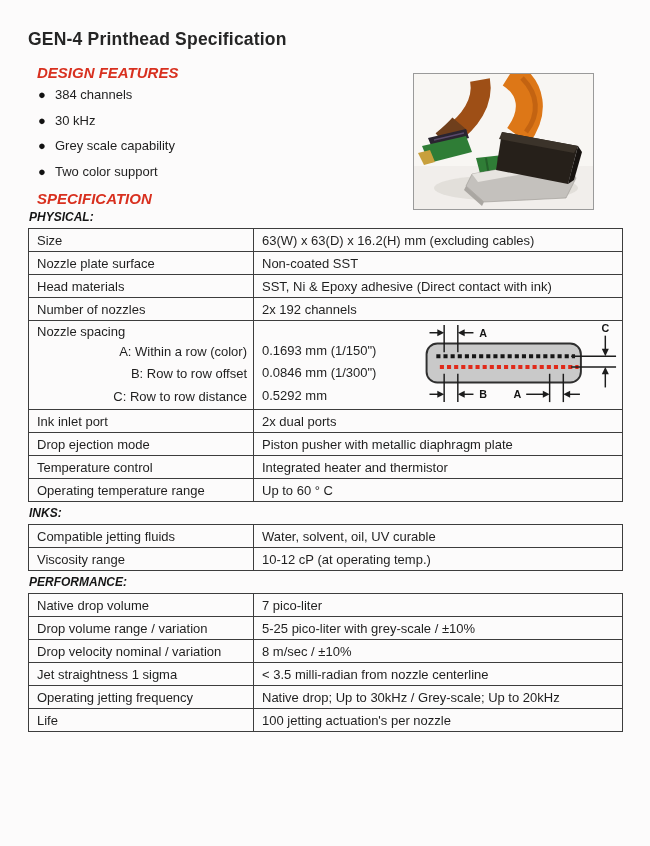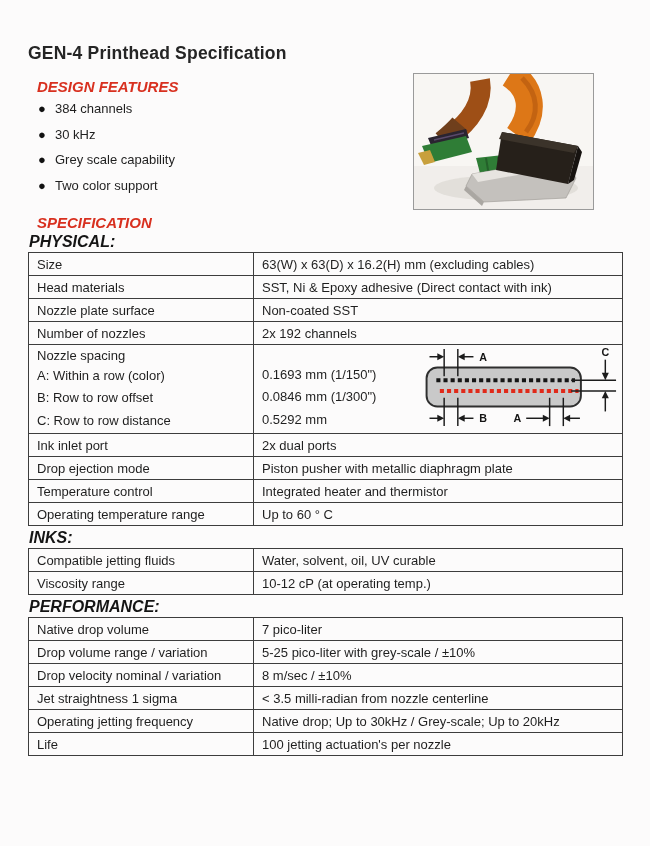--- a/index.html
+++ b/index.html
@@ -4,51 +4,51 @@
 <style>
   html,body { margin:0; padding:0; }
   body {
     width:650px; height:846px;
     background:#fcfbfb;
     font-family:"Liberation Sans", sans-serif;
     color:#1f1f1f;
     position:relative;
     overflow:hidden;
   }
-  .page { padding:42px 28px 0 28px; position:relative; }
+  .page { padding:28px 28px 0 28px; position:relative; }
 
   .title {
     font-size:17.5px; font-weight:bold; color:#252525;
     letter-spacing:.2px; line-height:22px;
   }
   .red-head {
     color:#d8301f; font-style:italic; font-weight:bold;
     font-size:15px; margin:15px 0 0 9px; line-height:15px;
   }
   .features { list-style:none; margin:7px 0 0 10px; padding:0; }
   .features li { display:flex; align-items:baseline; font-size:13px; height:25.5px; }
   .features .dot { width:17px; font-size:13px; color:#111; }
 
   .sec-label {
-    font-style:italic; font-weight:bold; font-size:16px;
+    font-style:italic; font-weight:bold; font-size:12px;
     margin:4px 0 3px 1px; line-height:15px; color:#151515;
   }
-  .spec-head { margin-top:12px; }
+  .spec-head { margin-top:2px; }
 
   table.spec-table { border-collapse:collapse; width:594px; table-layout:fixed; }
   table.spec-table td {
     border:1.5px solid #3d3d3d;
     font-size:13px; line-height:17px;
     padding:2.5px 8px; vertical-align:top;
   }
 
   
   .ns-labelcell { padding:2px 6px 0 8px !important;margin-left:16px; }
   .ns-main { line-height:18px; }
-  .ns-sub { line-height:22.4px; }
+  .ns-sub { line-height:22.4px; text-align:right; }
   .ns-valuecell { position:relative; height:86px; padding:2px 0 0 8px !important; }
   .ns-vals { margin-top:17px; }
   .ns-val { line-height:22.4px; }
   .ns-diagram { position:absolute; top:1px; right:1px; }
 
   
   .photo-frame {
     position:absolute; left:413px; top:73px;
     width:181px; height:137px;
     border:1px solid #9a9a9a; background:#f8f6f4;
@@ -93,26 +93,26 @@
     <colgroup>
         <col style="width:225px">
         <col style="width:369px">
       </colgroup>
     <tbody>
         <tr>
           <td>Size</td>
           <td>63(W) x 63(D) x 16.2(H) mm (excluding cables)</td>
         </tr>
         <tr>
+          <td>Nozzle plate surface</td>
+          <td>Non-coated SST</td>
+        </tr>
+        <tr>
           <td>Head materials</td>
           <td>SST, Ni &amp; Epoxy adhesive (Direct contact with ink)</td>
-        </tr>
-        <tr>
-          <td>Nozzle plate surface</td>
-          <td>Non-coated SST</td>
         </tr>
         <tr>
           <td>Number of nozzles</td>
           <td>2x 192 channels</td>
         </tr>
         <tr>
           <td class="ns-labelcell">
             <div class="ns-main">Nozzle spacing</div>
             <div class="ns-sub">A: Within a row (color)</div>
             <div class="ns-sub">B: Row to row offset</div>

